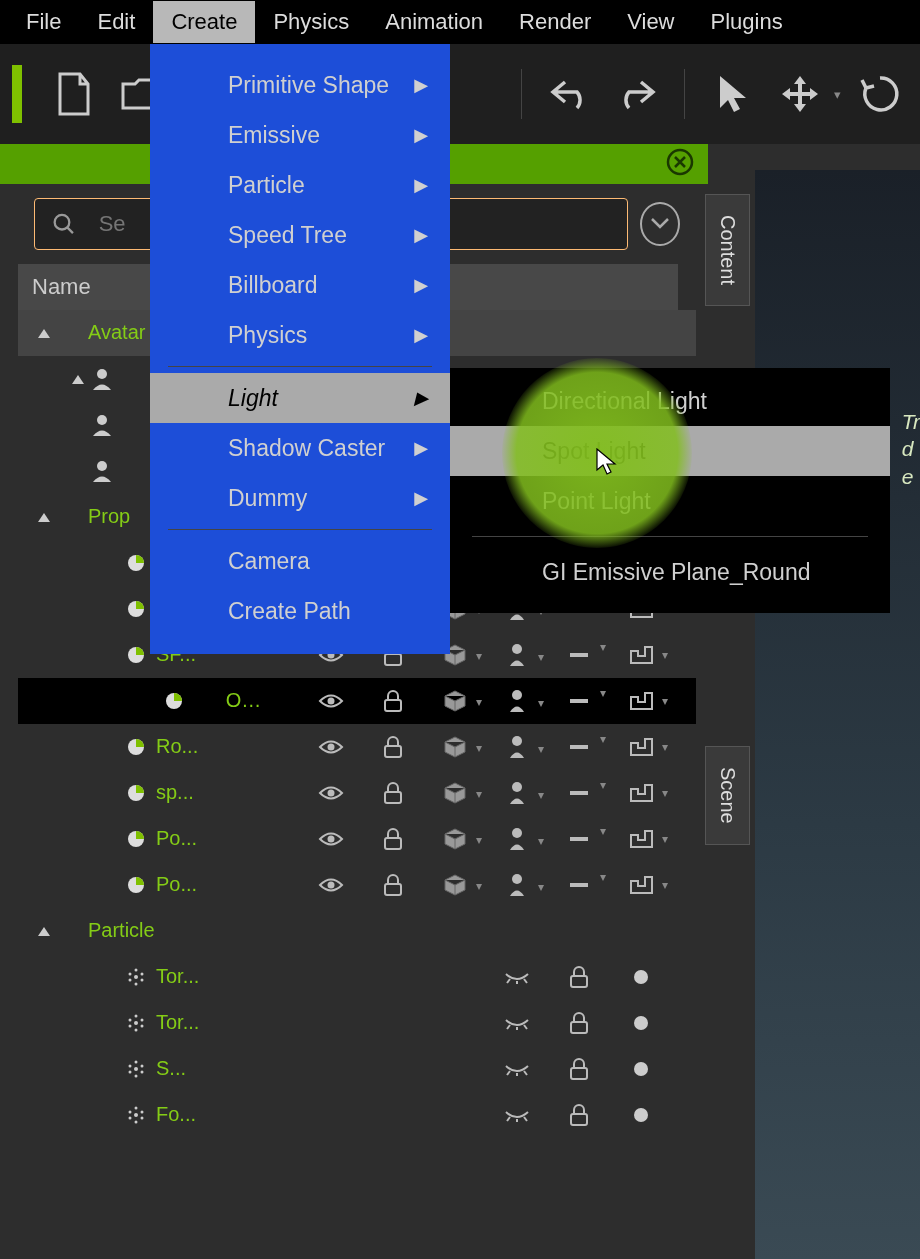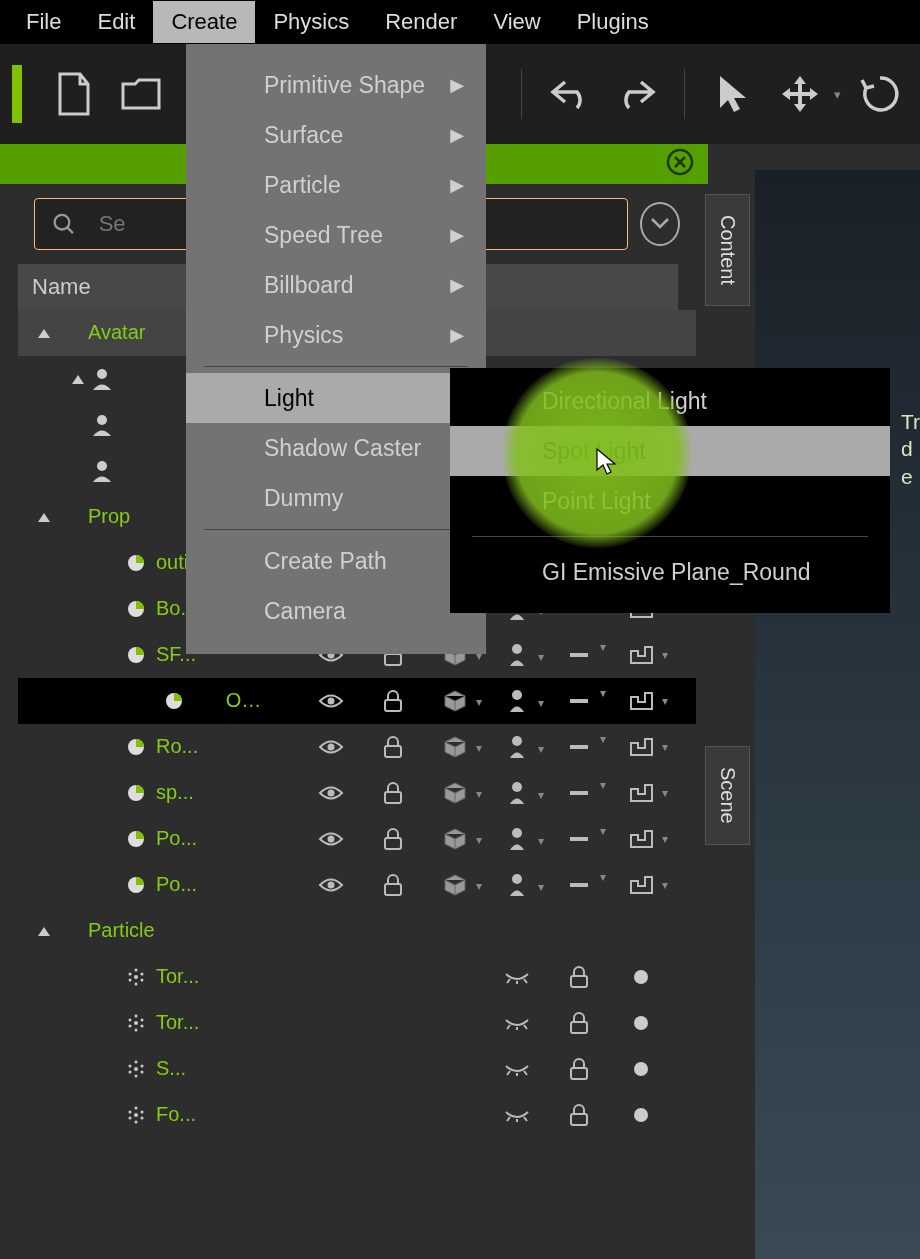--- a/index.html
+++ b/index.html
@@ -36,53 +36,54 @@
 .tree-row.active { background: #000; gap: 36px; }
 .tog { width: 20px; display:flex; justify-content:center; color:#bbb; font-size:16px; }
 .ic { width: 28px; display:flex; justify-content:center; align-items:center; }
 .row-label { color: #84cc16; padding-left: 6px; width: 100px; overflow:hidden; white-space:nowrap; text-overflow: ellipsis; font-size:20px; }
 .row-label.short { width: 62px; }
 .row-icons { display: flex; gap: 0; margin-left: auto; padding-right: 24px; align-items:center; }
 .row-icons .cell { width: 62px; display:flex; align-items:center; justify-content:center; position:relative; }
 .row-icons .small-dd { position:absolute; right:4px; bottom:4px; font-size:12px; color:#888; }
 
 
-.menu { position: absolute; background: #737373; color: #d0d0d0; font-size: 23px; box-shadow: none; margin-left: 36px; }
+.menu { position: absolute; background: #1d4ed8; color: #d0d0d0; font-size: 23px; box-shadow: none; }
 .menu .mi { display: flex; align-items: center; height: 50px; padding: 0 22px 0 78px; cursor: pointer; position:relative; }
-.menu .mi.hover { background: #aaa; color: #000; }
+.menu .mi.hover { background: #aaa; color: #000; font-style: italic; }
 .menu .mi .arrow { margin-left: auto; font-size:18px; }
 .menu .sep { height:1px; background:#444; margin: 6px 18px; }
 
 .submenu { position: absolute; background: #000; color: #d0d0d0; font-size: 23px; width: 440px; padding: 8px 0 16px; }
 .submenu .mi { display:flex; align-items:center; height:50px; padding: 0 26px 0 92px; cursor:pointer; }
 .submenu .mi.hover { background: #aaa; color: #000; }
 .submenu .sep { height:1px; background:#444; margin: 10px 22px; }
 
 
 .side-tabs { position:absolute; right: 170px; top: 194px; display:flex; flex-direction:column; gap:0; }
 .side-tab { writing-mode: vertical-rl; background:#3a3a3a; color:#ddd; padding: 20px 10px; font-size:20px; border:1px solid #555; }
 .side-tab.second { margin-top: 440px; }
 
 
-.viewport { position:absolute; right:0; top:170px; width:165px; height:1089px; background: linear-gradient(180deg, #1a2028 0%, #2c3a44 60%, #3a4a54 100%); }
+.viewport { position:absolute; right:0; top:170px; width:165px; height:1089px; background: linear-gradient(180deg, #1a2028 0%, #2c3a44 60%, #3a4a54 100%); font-style: italic; }
 .viewport .edge-text { position:absolute; right:0; top:238px; color:#d8e8c0; font-size:21px; line-height:1.3; text-align:left; }
 
 
 .highlight-circle { position:absolute; width:190px; height:190px; border-radius:50%; background: radial-gradient(circle, rgba(130,190,30,0.95) 0%, rgba(130,190,30,0.85) 60%, rgba(130,190,30,0) 72%); pointer-events:none; }
 .cursor { position:absolute; width:22px; height:28px; pointer-events:none; }
 
 </style>
 </head>
 <body>
 
 <div class="menubar" id="menubar">
     <div class="menubar-item">File</div>
     <div class="menubar-item">Edit</div>
     <div class="menubar-item active">Create</div>
     <div class="menubar-item">Physics</div>
+    <div class="menubar-item">Animation</div>
     <div class="menubar-item">Render</div>
     <div class="menubar-item">View</div>
     <div class="menubar-item">Plugins</div>
   </div>
 
 <div class="toolbar">
   <div class="accent-bar"></div>
   <div class="tool-btn">
     <svg width="40" height="44" viewBox="0 0 40 44">
         <path d="M6 2 H26 L34 12 V42 H6 Z M26 2 V12 H34" fill="none" stroke="#ccc" stroke-width="3"></path>
@@ -768,21 +769,21 @@
     <div>e</div>
   </div>
 </div>
 
 <div class="menu" id="create-menu" style="left:150px; top:44px; width:300px; padding-top:16px; padding-bottom:18px;">
     <div class="mi">
       <span>Primitive Shape</span>
       <span class="arrow">▶</span>
     </div>
     <div class="mi">
-      <span>Surface</span>
+      <span>Emissive</span>
       <span class="arrow">▶</span>
     </div>
     <div class="mi">
       <span>Particle</span>
       <span class="arrow">▶</span>
     </div>
     <div class="mi">
       <span>Speed Tree</span>
       <span class="arrow">▶</span>
     </div>
@@ -802,24 +803,24 @@
     <div class="mi">
       <span>Shadow Caster</span>
       <span class="arrow">▶</span>
     </div>
     <div class="mi">
       <span>Dummy</span>
       <span class="arrow">▶</span>
     </div>
     <div class="sep"></div>
     <div class="mi">
+      <span>Camera</span>
+    </div>
+    <div class="mi">
       <span>Create Path</span>
-    </div>
-    <div class="mi">
-      <span>Camera</span>
     </div>
   </div>
 
 <div class="submenu" id="light-submenu" style="left:450px; top:368px;">
     <div class="mi">Directional Light</div>
     <div class="mi hover">Spot Light</div>
     <div class="mi">Point Light</div>
     <div class="sep"></div>
     <div class="mi">GI Emissive Plane_Round</div>
   </div>

